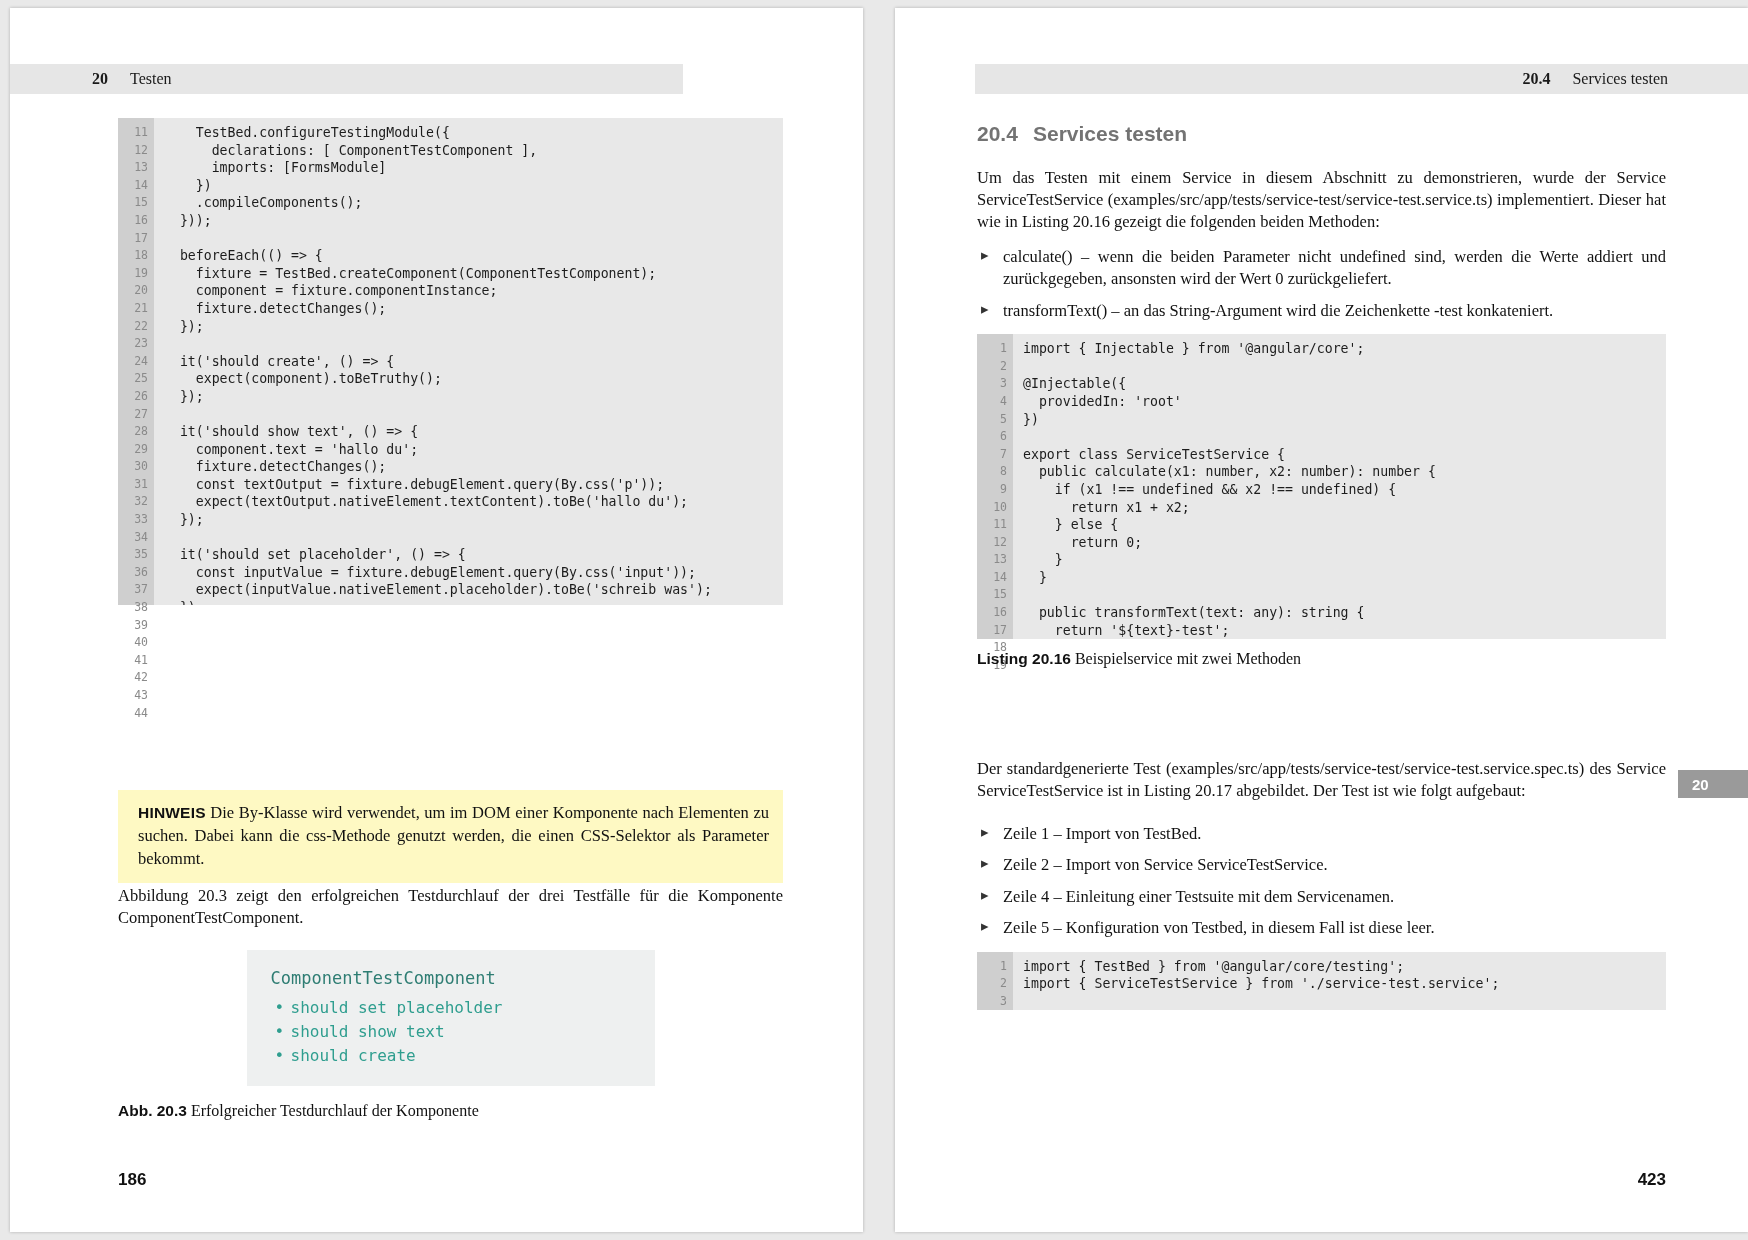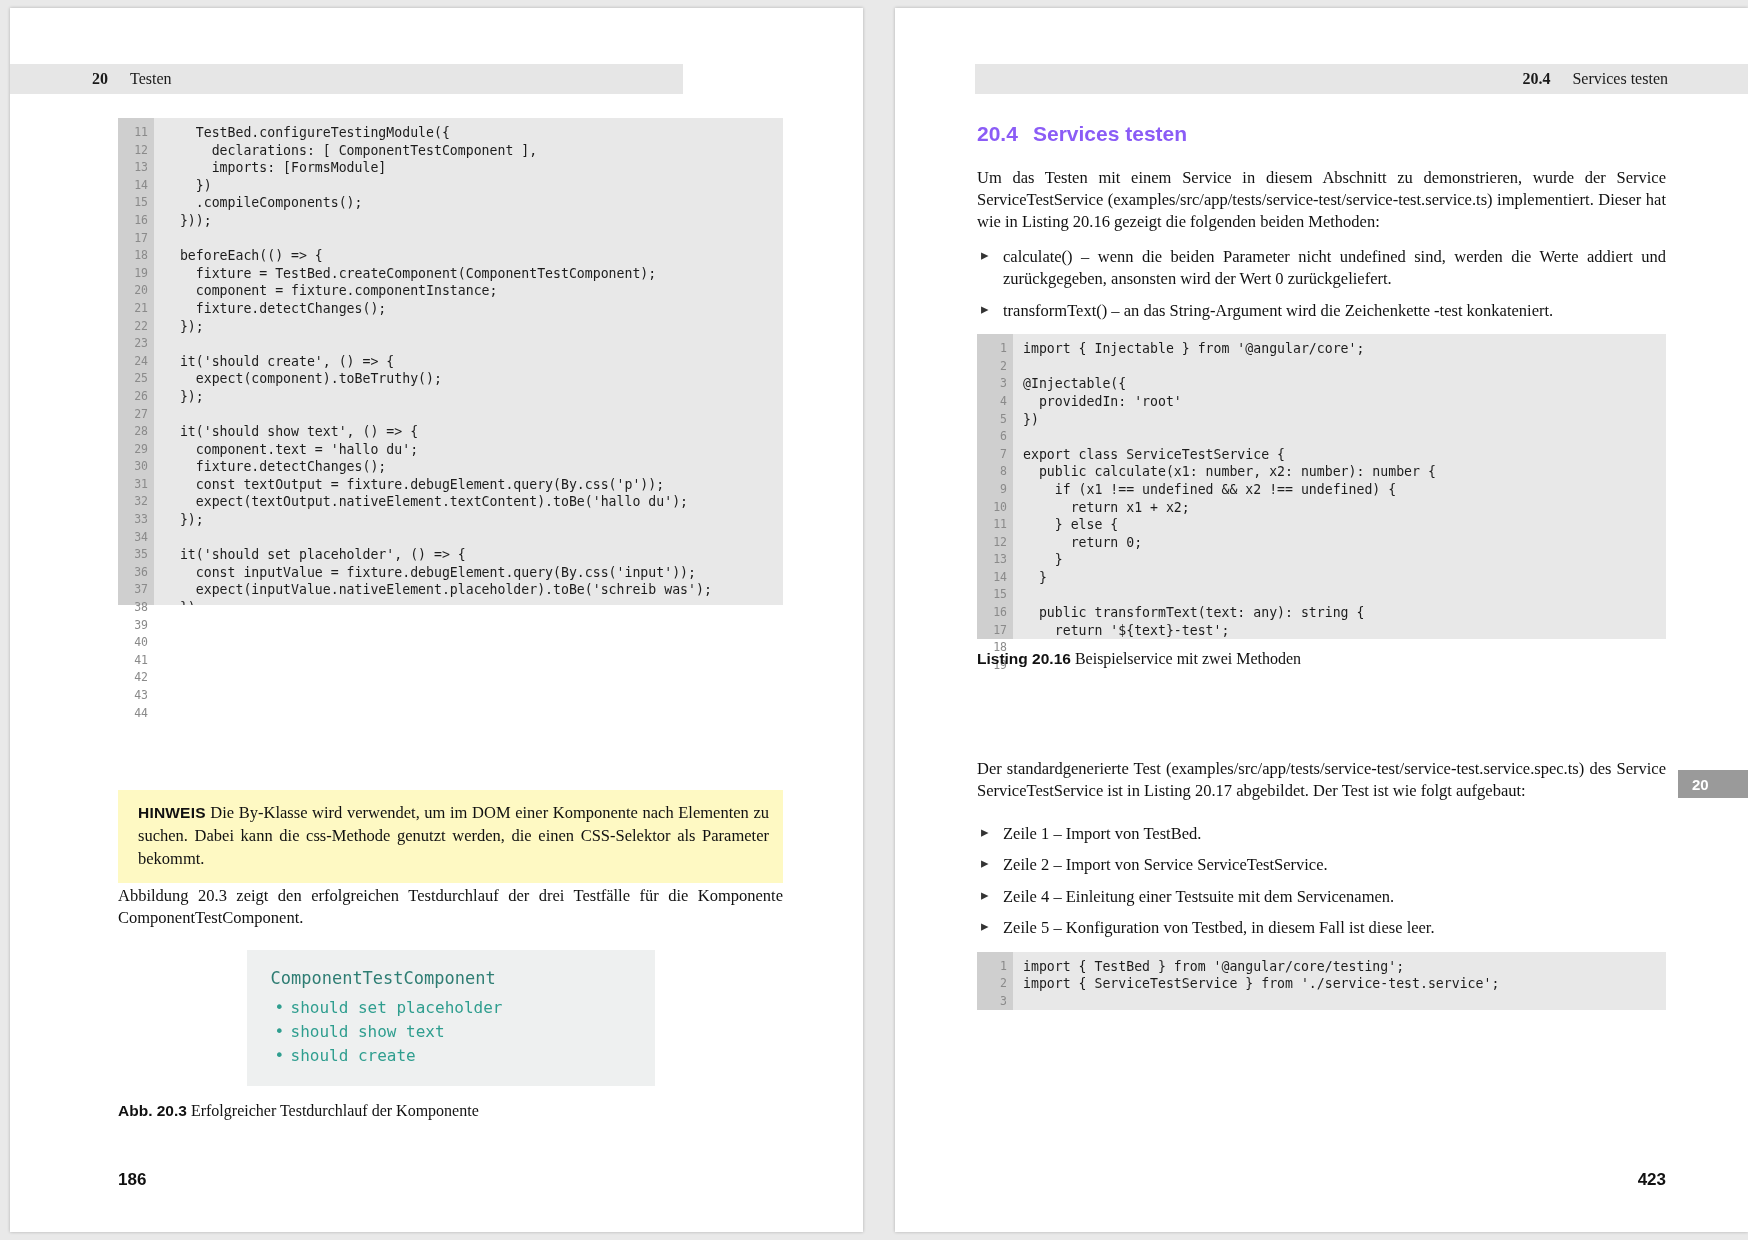--- a/index.html
+++ b/index.html
@@ -58,21 +58,21 @@
   }
   .right .body-col{left:82px;right:82px;}
   code, .mono{font-family:"DejaVu Sans Mono", monospace;}
   .para{margin:0 0 12px 0;text-align:justify;}
 
   h2.sec{
     font-family:"Liberation Sans", sans-serif;
     font-size:21px;
     font-weight:bold;
     margin:0 0 18px 0;
-    color:#8b5cf6;
+    color:#737373;
   }
   h2.sec .secnum{display:inline-block;min-width:56px;}
 
   
   .code{
     background:#e8e8e8;
     display:flex;
     font-family:"DejaVu Sans Mono", monospace;
     font-size:13.2px;
     line-height:17.6px;

